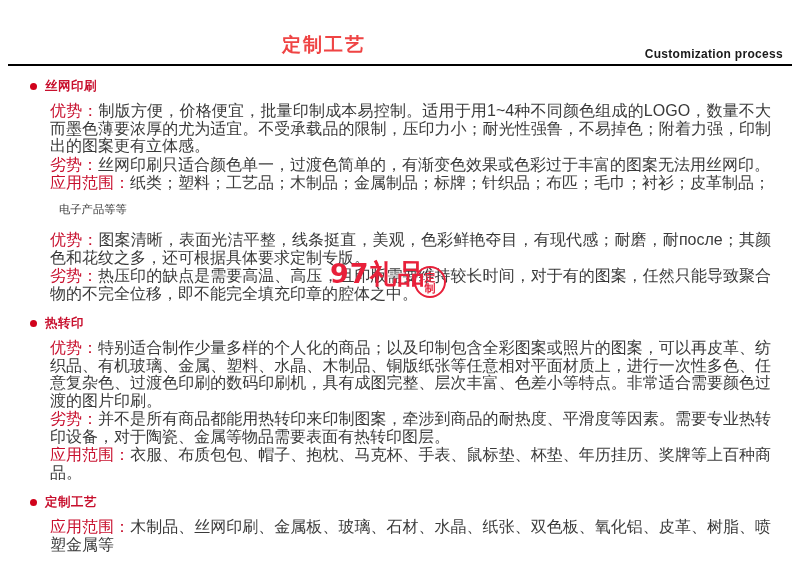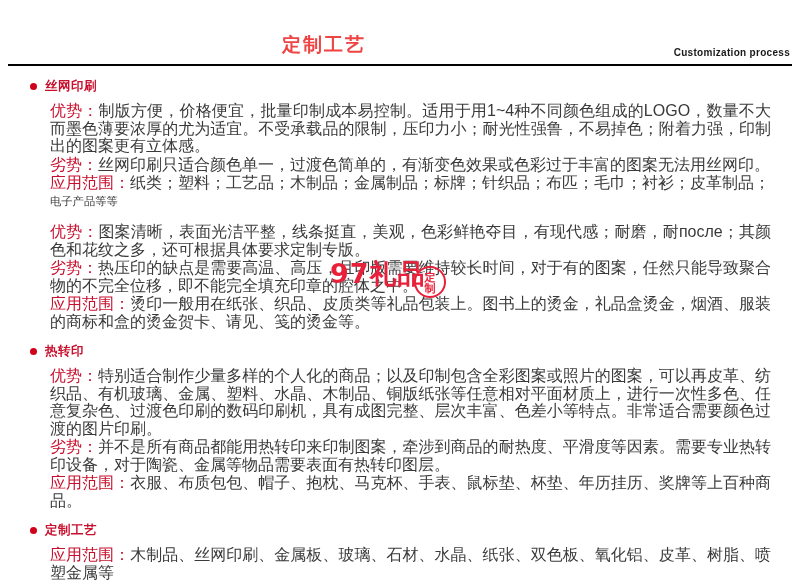--- a/index.html
+++ b/index.html
@@ -31,22 +31,22 @@
     width: 648px;
     text-align: center;
     font-size: 19px;
     font-weight: bold;
     color: #ef4444;
     letter-spacing: 2px;
   }
   .header-sub {
     position: absolute;
     top: 47px;
-    right: 10px;
-    font-size: 10px;
+    right: 17px;
+    font-size: 12px;
     font-weight: bold;
     color: #1a1a1a;
     letter-spacing: 0.3px;
   }
   .header-rule {
     position: absolute;
     top: 64px;
     left: 8px;
     width: 784px;
     height: 2px;
@@ -89,21 +89,21 @@
     text-align: justify;
   }
   .para .lbl {
     color: #c8102e;
   }
   .para-cont {
     font-size: 11.3px;
     line-height: 17.5px;
     color: #3a3a3a;
     padding-left: 20px;
-    margin: 0;
+    margin: 9px;
   }
 
   
   .watermark {
     position: absolute;
     left: 330px;
     top: 256px;
     pointer-events: none;
   }
   .wm-text {
@@ -150,21 +150,20 @@
       </div>
       <p class="para"><span class="lbl">优势：</span><span>制版方便，价格便宜，批量印制成本易控制。适用于用1~4种不同颜色组成的LOGO，数量不大而墨色薄要浓厚的尤为适宜。不受承载品的限制，压印力小；耐光性强鲁，不易掉色；附着力强，印制出的图案更有立体感。</span></p>
       <p class="para"><span class="lbl">劣势：</span><span>丝网印刷只适合颜色单一，过渡色简单的，有渐变色效果或色彩过于丰富的图案无法用丝网印。</span></p>
       <p class="para"><span class="lbl">应用范围：</span><span>纸类；塑料；工艺品；木制品；金属制品；标牌；针织品；布匹；毛巾；衬衫；皮革制品；</span></p>
       <p class="para-cont">电子产品等等</p>
     </div>
 
     <div class="section">
       <p class="para"><span class="lbl">优势：</span><span>图案清晰，表面光洁平整，线条挺直，美观，色彩鲜艳夺目，有现代感；耐磨，耐после；其颜色和花纹之多，还可根据具体要求定制专版。</span></p>
       <p class="para"><span class="lbl">劣势：</span><span>热压印的缺点是需要高温、高压，且印版需要维持较长时间，对于有的图案，任然只能导致聚合物的不完全位移，即不能完全填充印章的腔体之中。</span></p>
-      <p class="para"><span class="lbl">应用范围：</span><span>烫印一般用在纸张、织品、皮质类等礼品包装上。图书上的烫金，礼品盒烫金，烟酒、服装的商标和盒的烫金贺卡、请见、笺的烫金等。</span></p>
     </div>
 
     <div class="section">
       <div class="section-head">
         <span class="bullet"></span>
         <span class="section-title">热转印</span>
       </div>
       <p class="para"><span class="lbl">优势：</span><span>特别适合制作少量多样的个人化的商品；以及印制包含全彩图案或照片的图案，可以再皮革、纺织品、有机玻璃、金属、塑料、水晶、木制品、铜版纸张等任意相对平面材质上，进行一次性多色、任意复杂色、过渡色印刷的数码印刷机，具有成图完整、层次丰富、色差小等特点。非常适合需要颜色过渡的图片印刷。</span></p>
       <p class="para"><span class="lbl">劣势：</span><span>并不是所有商品都能用热转印来印制图案，牵涉到商品的耐热度、平滑度等因素。需要专业热转印设备，对于陶瓷、金属等物品需要表面有热转印图层。</span></p>
       <p class="para"><span class="lbl">应用范围：</span><span>衣服、布质包包、帽子、抱枕、马克杯、手表、鼠标垫、杯垫、年历挂历、奖牌等上百种商品。</span></p>

